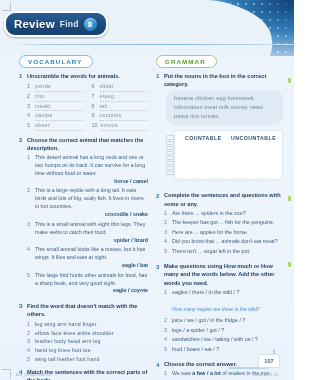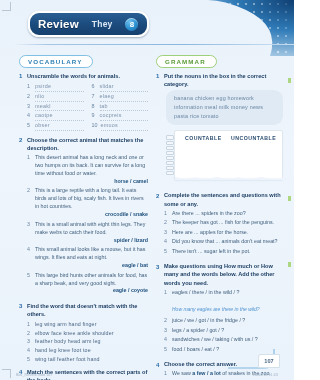--- a/index.html
+++ b/index.html
@@ -34,23 +34,23 @@
 
   
   .top-rule{
     position:absolute;left:14px;right:0;top:44px;height:1px;
     background:linear-gradient(90deg,rgba(255,255,255,0) 0%,#9fc2e2 12%,#7fb0dc 60%,#cfe2f2 100%);
     opacity:.9;
   }
 
   
   .review-pill{
-    position:absolute;left:28px;top:11px;
+    position:absolute;left:4px;top:11px;
     height:22px;padding:0 9px 0 8px;
-    display:flex;align-items:center;gap:13px;
+    display:flex;align-items:center;gap:5px;
     background:linear-gradient(180deg,#2a5f94 0%,#1b4a7c 55%,#16406e 100%);
     border-radius:11px;
     border:2px solid #ffffff;
     box-shadow:0 1px 2px rgba(20,50,85,.35);
   }
   .review-word{
     color:#ffffff;font-size:11.5px;font-weight:bold;letter-spacing:.2px;
     text-shadow:0 1px 0 rgba(0,0,0,.35);
   }
   .unit-word{
@@ -314,21 +314,21 @@
           </g>
         </g>
       </g>
     </svg>
   </div>
 
   <div class="top-rule"></div>
 
   <div class="review-pill">
     <span class="review-word">Review</span>
-    <span class="unit-word">They</span>
+    <span class="unit-word">Find</span>
     <span class="unit-num">8</span>
   </div>
 
   <div class="col col-left">
     <div class="sec-tag tag-vocab">VOCABULARY</div>
 
     
     <div class="ex">
       <div class="ex-num">1</div>
       <div class="ex-body">

